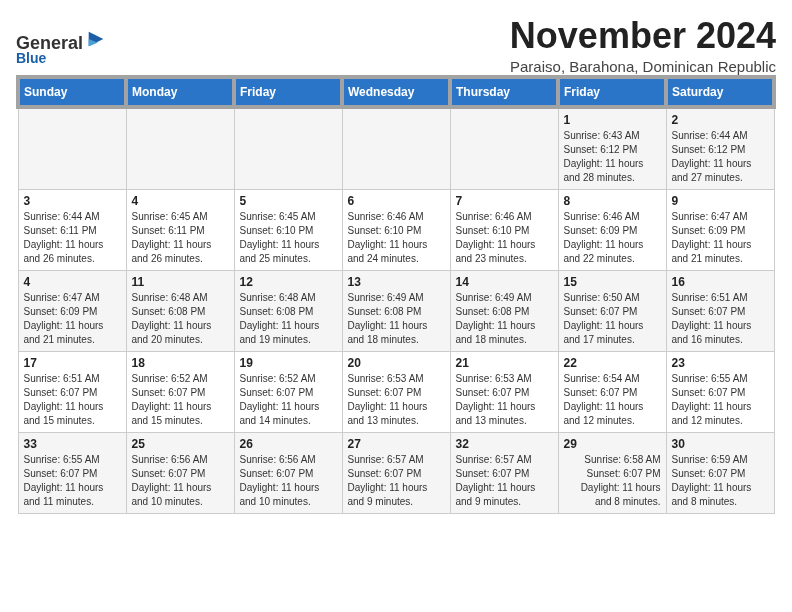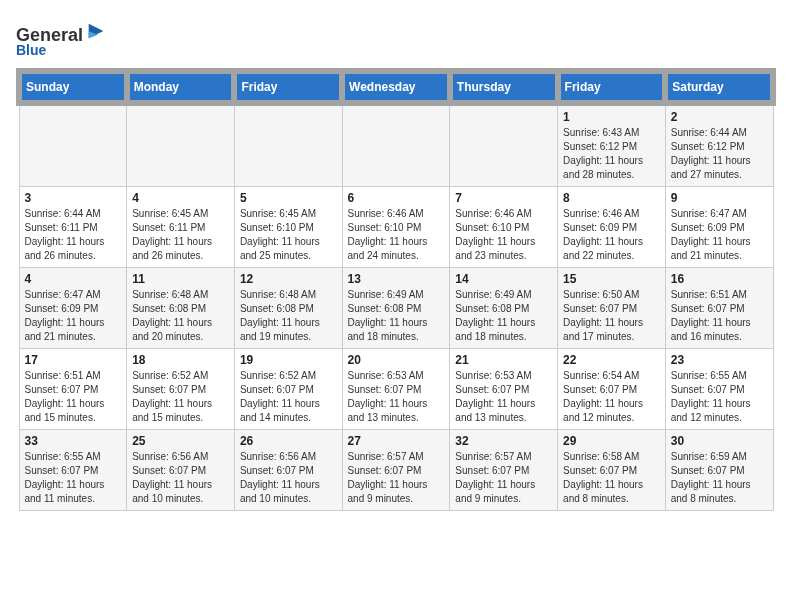--- a/index.html
+++ b/index.html
@@ -7,21 +7,20 @@
       font-family: Arial, sans-serif;
       background: #fff;
       width: 792px;
       min-height: 612px;
       padding: 16px;
     }
     .header {
       display: flex;
       align-items: center;
       justify-content: space-between;
-      margin-bottom: 10px;
     }
     .logo {
       display: flex;
       flex-direction: column;
       align-items: flex-start;
       margin-top: 4px;
     }
     .logo-text {
       display: flex;
       align-items: flex-end;
@@ -60,21 +59,21 @@
       border-collapse: collapse;
       font-size: 11px;
     }
     .calendar thead th {
       background: #2a75c7;
       color: #fff;
       padding: 6px 4px;
       font-size: 12px;
       font-weight: bold;
       text-align: left;
-      border: 6px solid #a3a3a3;
+      border: 4px solid #a3a3a3;
     }
     .calendar tbody td {
       border: 1px solid #ccc;
       vertical-align: top;
       padding: 4px 5px;
       height: 80px;
       width: 108px;
       background: #fff;
     }
     .calendar tbody tr:nth-child(odd) td {
@@ -106,20 +105,24 @@
   <div class="logo">
     <div class="logo-text">
       <span class="logo-general">General</span>
       <svg class="logo-icon" viewBox="0 0 24 24" xmlns="http://www.w3.org/2000/svg">
         <polygon points="4,20 20,12 4,4" fill="#1a5fa8"></polygon>
         <polygon points="4,20 14,16 4,12" fill="#4a9fd8"></polygon>
       </svg>
     </div>
     <span class="logo-blue" style="font-size:14px;font-weight:bold;color:#1a5fa8;margin-top:-2px;">Blue</span>
   </div>
+  <div class="title-block">
+    <div class="month-title">November 2024</div>
+    <div class="location">Paraiso, Barahona, Dominican Republic</div>
+  </div>
 </div>
 
 <table class="calendar">
   <thead>
     <tr id="header-row">
         <th>Sunday</th>
         <th>Monday</th>
         <th>Friday</th>
         <th>Wednesday</th>
         <th>Thursday</th>
@@ -333,21 +336,21 @@
         </td>
         <td>
           <span class="day-num">32</span>
           <div class="day-info" style="white-space: pre-line;">Sunrise: 6:57 AM
 Sunset: 6:07 PM
 Daylight: 11 hours
 and 9 minutes.</div>
         </td>
         <td>
           <span class="day-num">29</span>
-          <div class="day-info" style="white-space: pre-line;">Sunrise: 6:58 AM
+          <div class="day-info" style="white-space: pre-line; text-align: right;">Sunrise: 6:58 AM
 Sunset: 6:07 PM
 Daylight: 11 hours
 and 8 minutes.</div>
         </td>
         <td>
           <span class="day-num">30</span>
           <div class="day-info" style="white-space: pre-line;">Sunrise: 6:59 AM
 Sunset: 6:07 PM
 Daylight: 11 hours
 and 8 minutes.</div>

